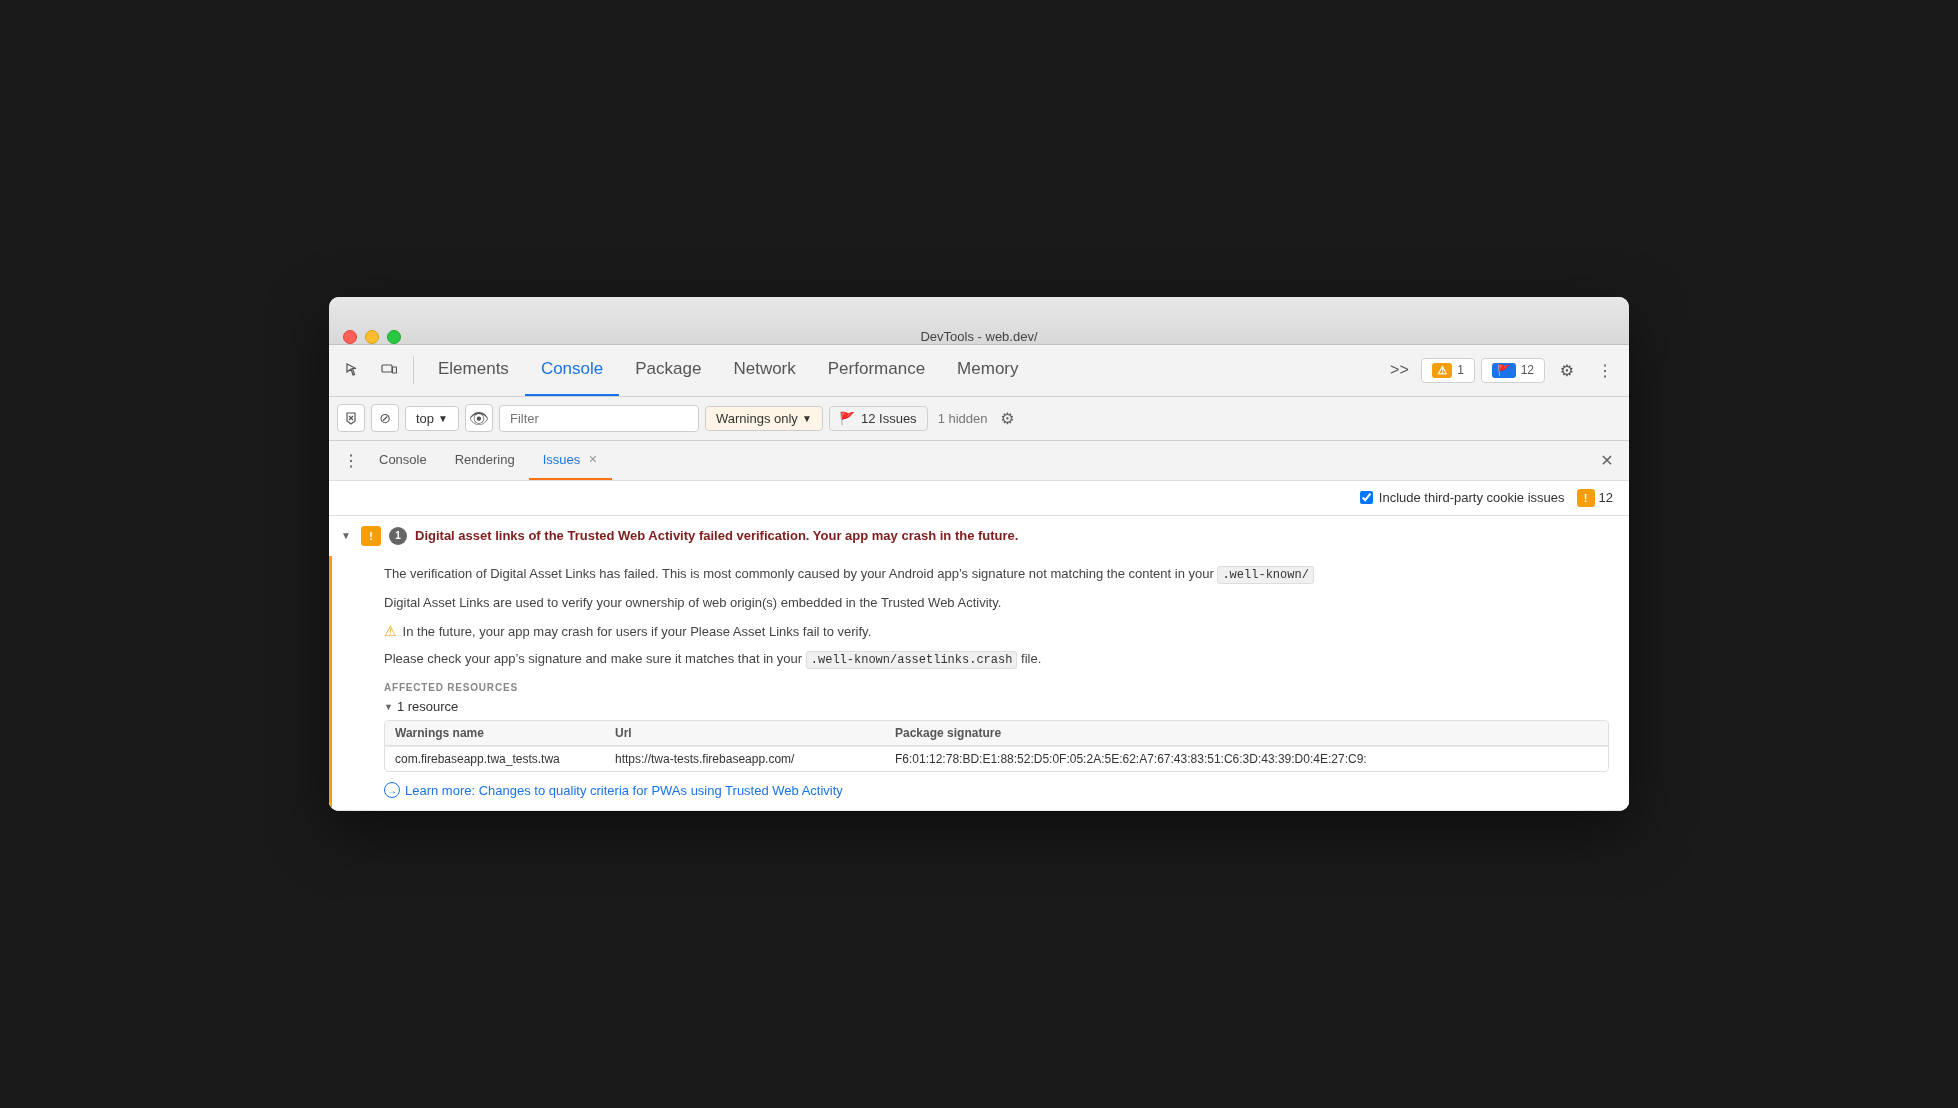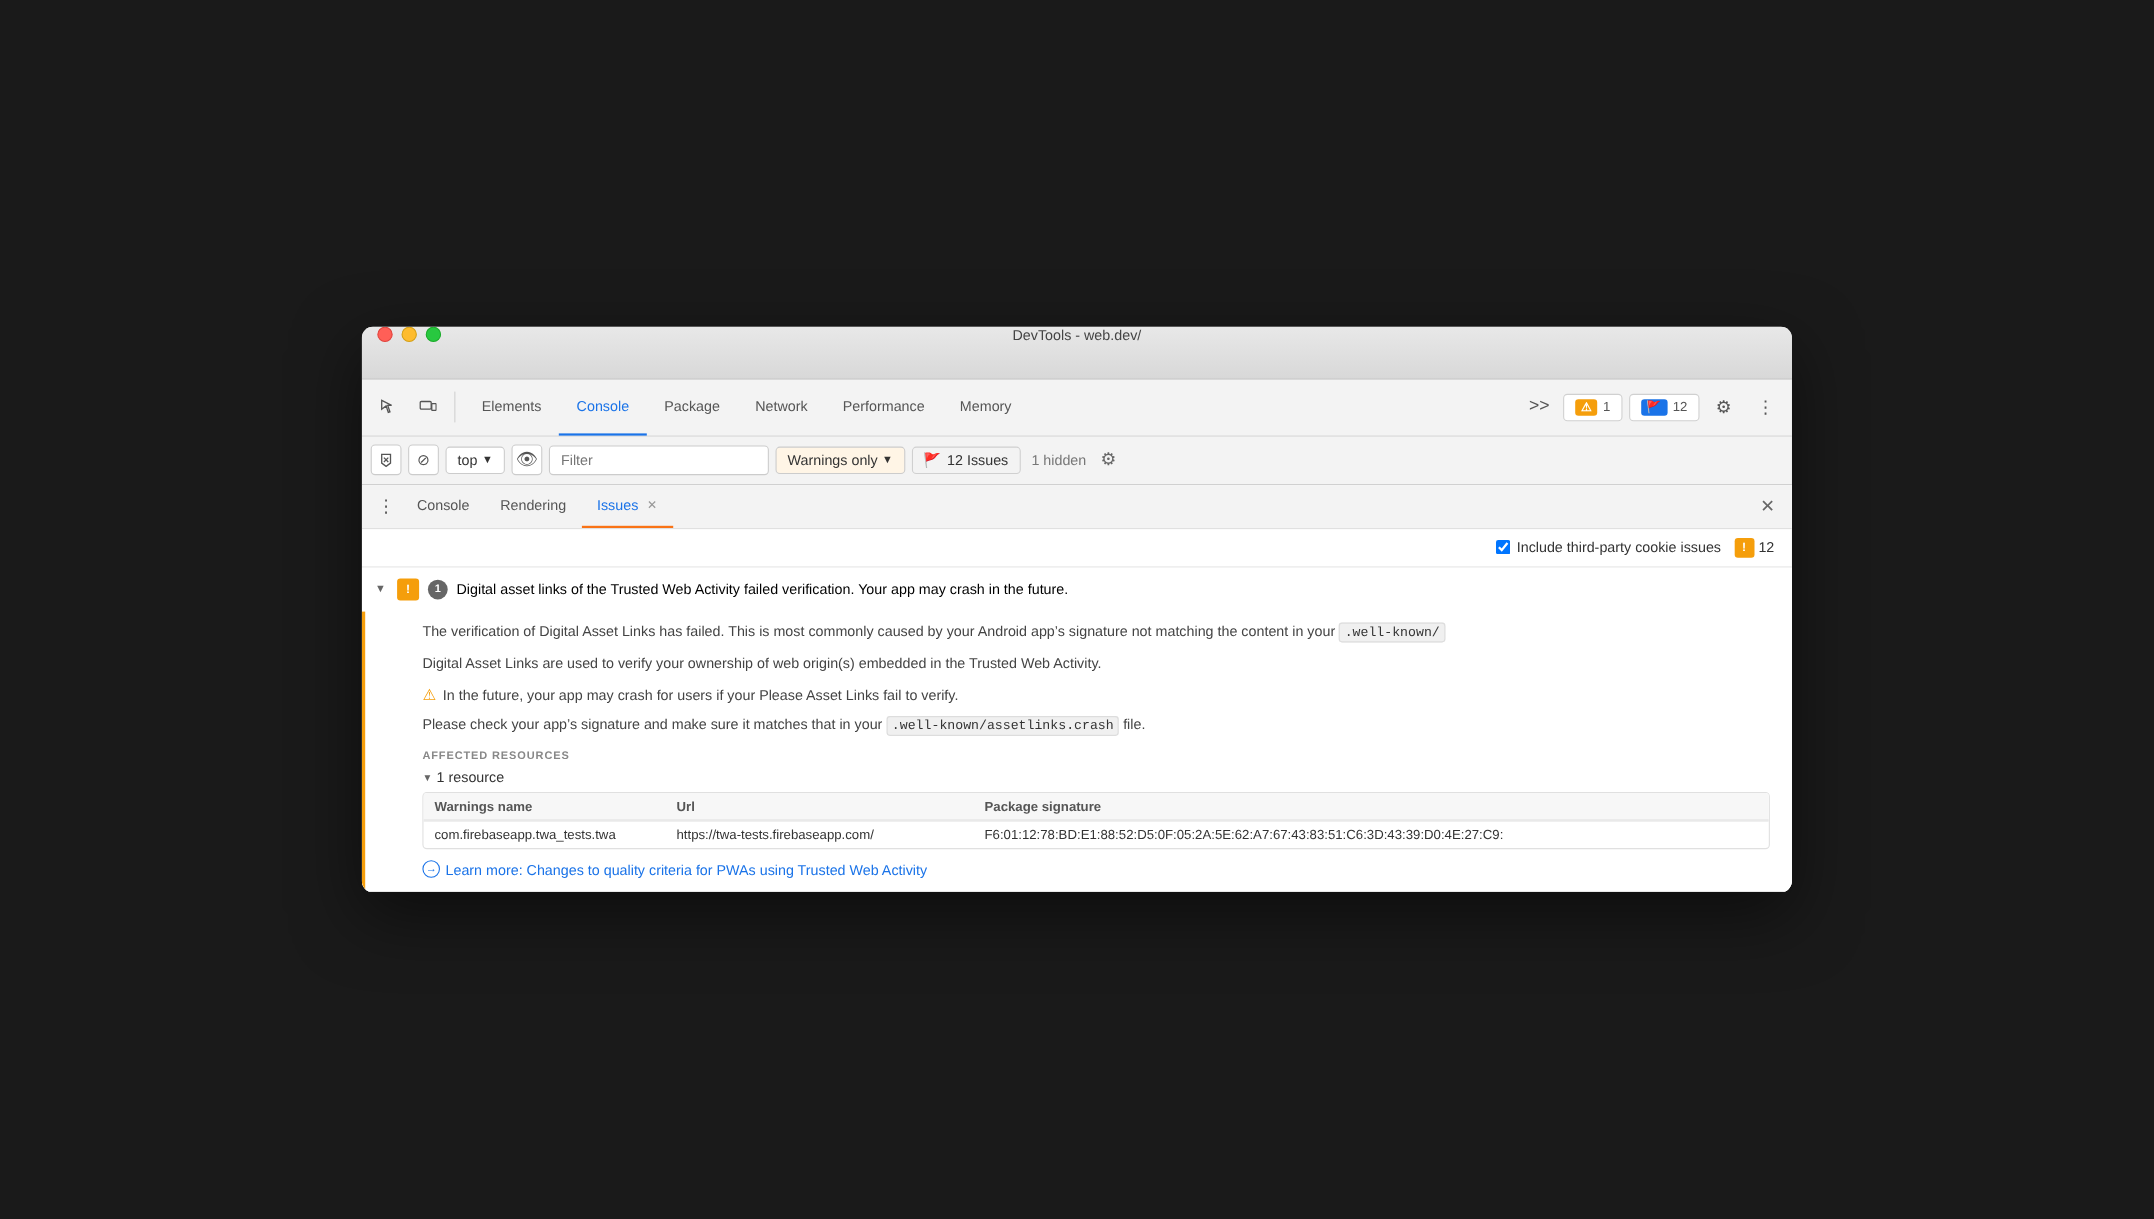--- a/index.html
+++ b/index.html
@@ -16,21 +16,21 @@
       background: #f0f0f0;
       border-radius: 10px;
       box-shadow: 0 20px 60px rgba(0,0,0,0.5);
       overflow: hidden;
     }
     
     .title-bar {
       background: linear-gradient(to bottom, #e8e8e8, #d8d8d8);
       height: 48px;
       display: flex;
-      align-items: flex-start;
+      align-items: flex-end;
       justify-content: center;
       position: relative;
       border-bottom: 1px solid #c0c0c0;
     }
     .traffic-lights {
       position: absolute;
       left: 14px;
       display: flex;
       gap: 8px;
       align-items: center;
@@ -79,21 +79,21 @@
       margin: 0 4px;
     }
     .toolbar-tabs {
       display: flex;
       align-items: stretch;
       height: 100%;
       gap: 0;
     }
     .toolbar-tab {
       padding: 0 16px;
-      font-size: 13px;
+      font-size: 17px;
       color: #555;
       cursor: pointer;
       display: flex;
       align-items: center;
       border-bottom: 2px solid transparent;
       white-space: nowrap;
       font-weight: 400;
     }
     .toolbar-tab.active {
       color: #1a73e8;
@@ -342,22 +342,22 @@
       display: flex;
       align-items: center;
       justify-content: center;
       color: white;
       font-size: 10px;
       font-weight: bold;
       flex-shrink: 0;
     }
     .issue-title {
       font-size: 13px;
-      font-weight: 400;
-      color: #000000;
+      font-weight: 700;
+      color: #7f1d1d;
     }
     
     .issue-body {
       padding: 8px 20px 12px 52px;
       background: #fff;
       border-left: 3px solid #f59e0b;
       margin-left: 0;
     }
     .issue-desc {
       font-size: 13px;

